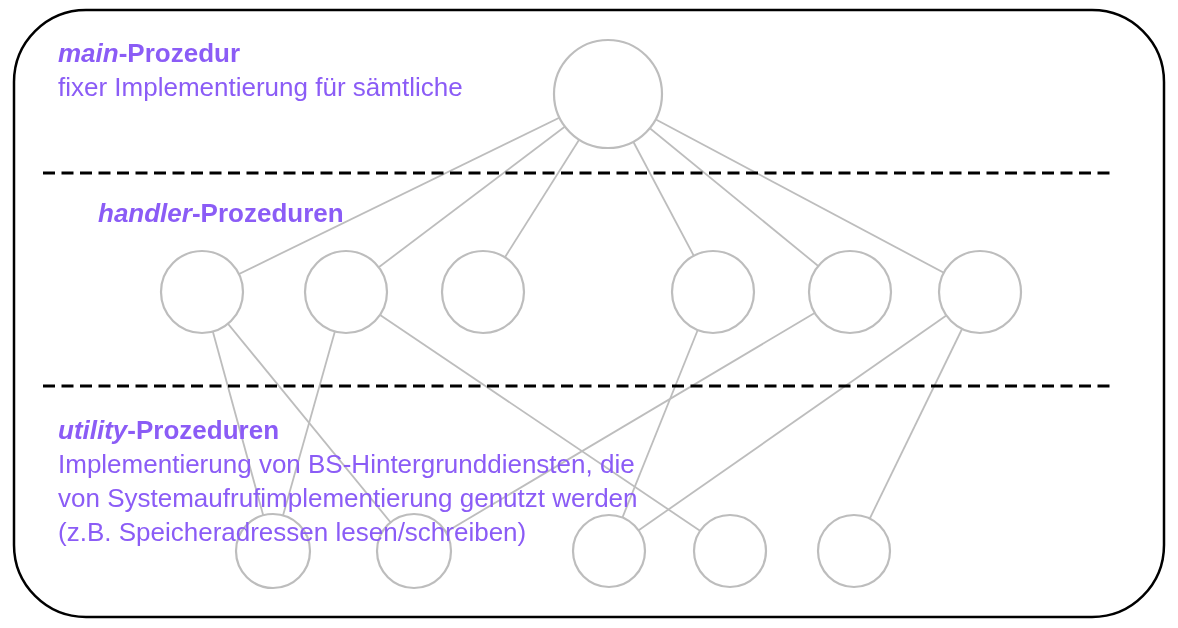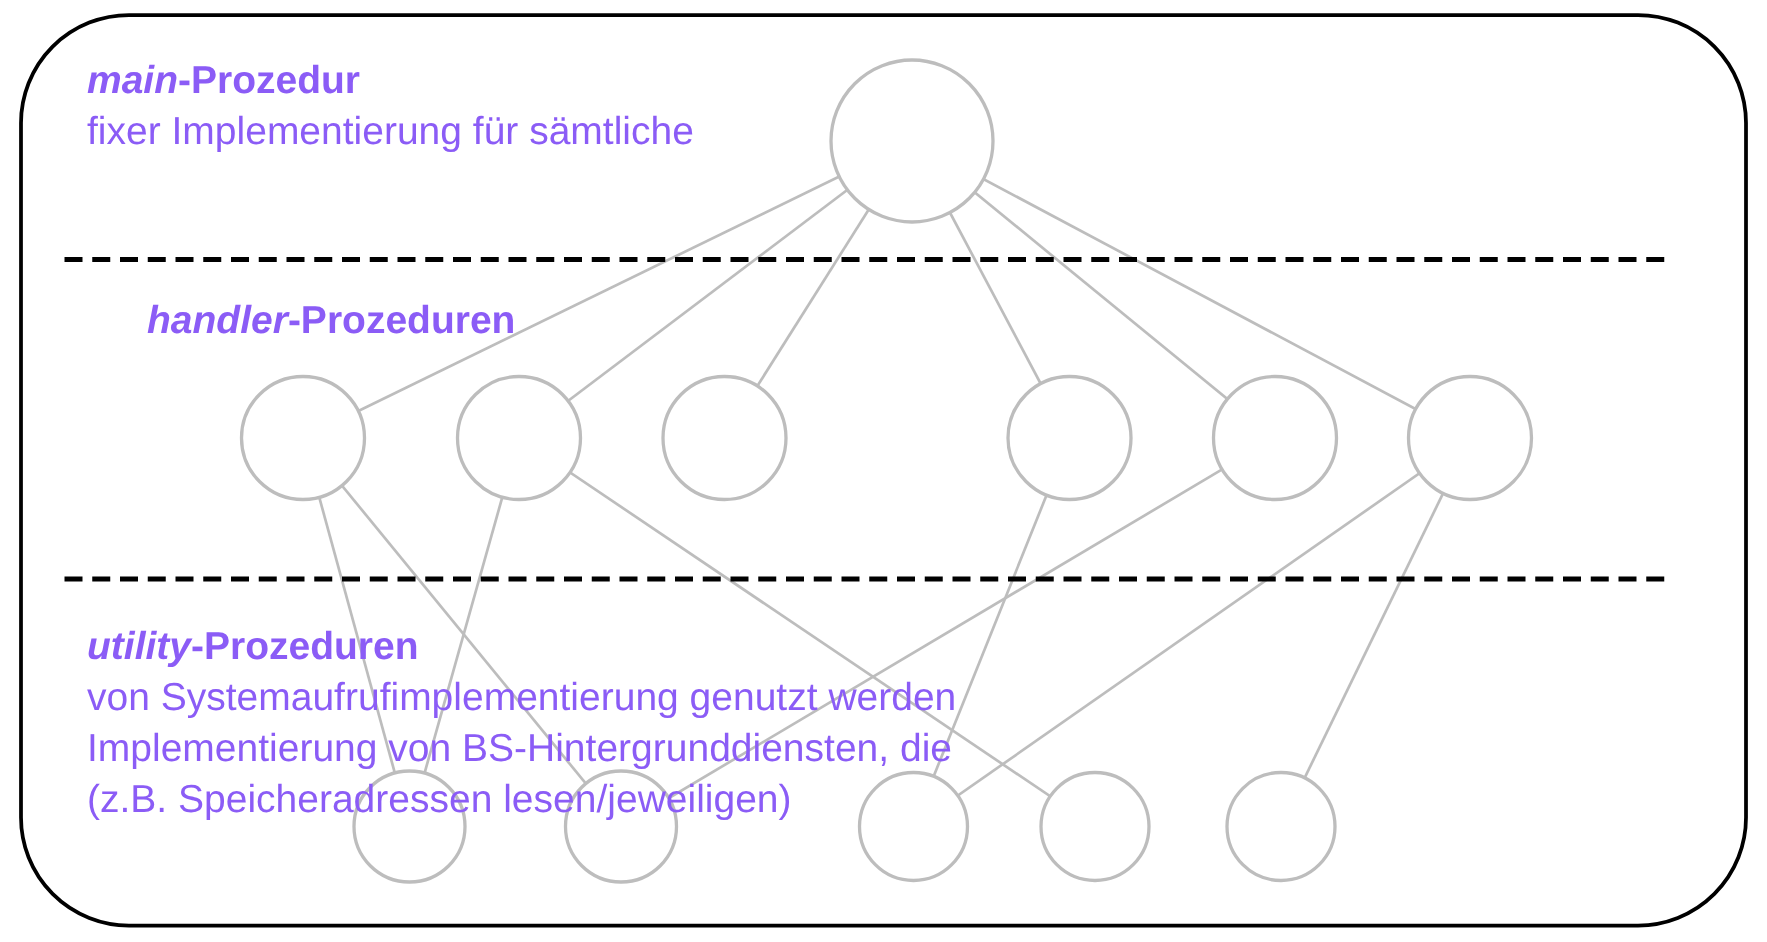--- a/index.html
+++ b/index.html
@@ -86,18 +86,18 @@
     <div class="heading"><span class="it">main</span><span>-Prozedur</span></div>
     <div>fixer Implementierung für sämtliche</div>
   </div>
 
   <div class="layer-label layer-handler">
     <div class="heading"><span class="it">handler</span><span>-Prozeduren</span></div>
   </div>
 
   <div class="layer-label layer-utility">
     <div class="heading"><span class="it">utility</span><span>-Prozeduren</span></div>
+    <div>Implementierung von BS-Hintergrunddiensten, die</div>
     <div>von Systemaufrufimplementierung genutzt werden</div>
-    <div>Implementierung von BS-Hintergrunddiensten, die</div>
-    <div>(z.B. Speicheradressen lesen/jeweiligen)</div>
+    <div>(z.B. Speicheradressen lesen/schreiben)</div>
   </div>
 
 </div>
 
 </body></html>

